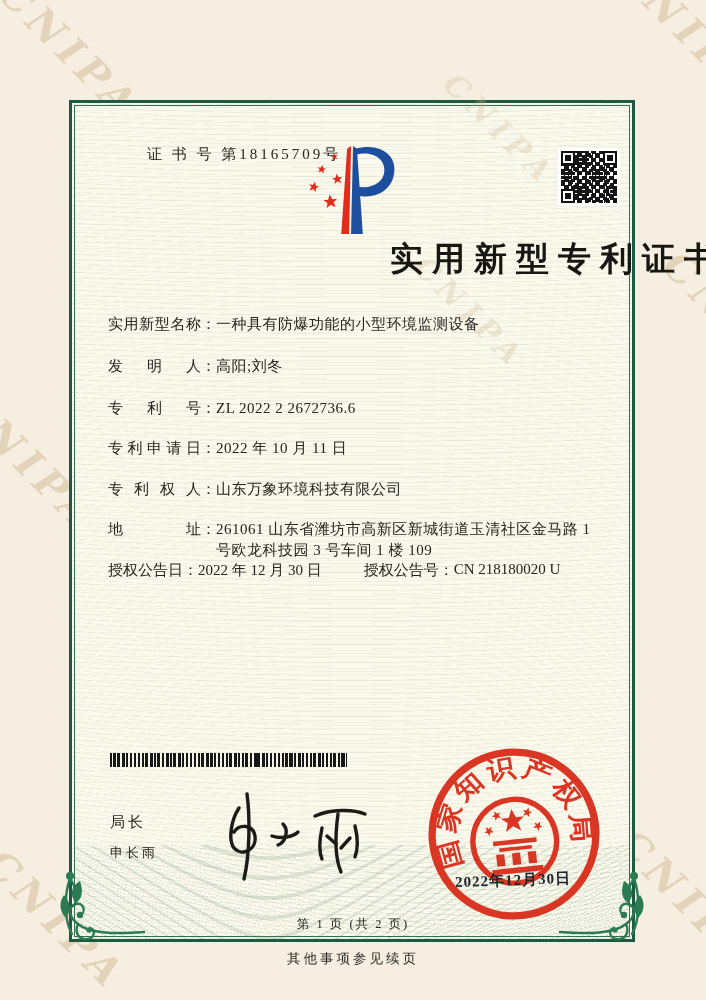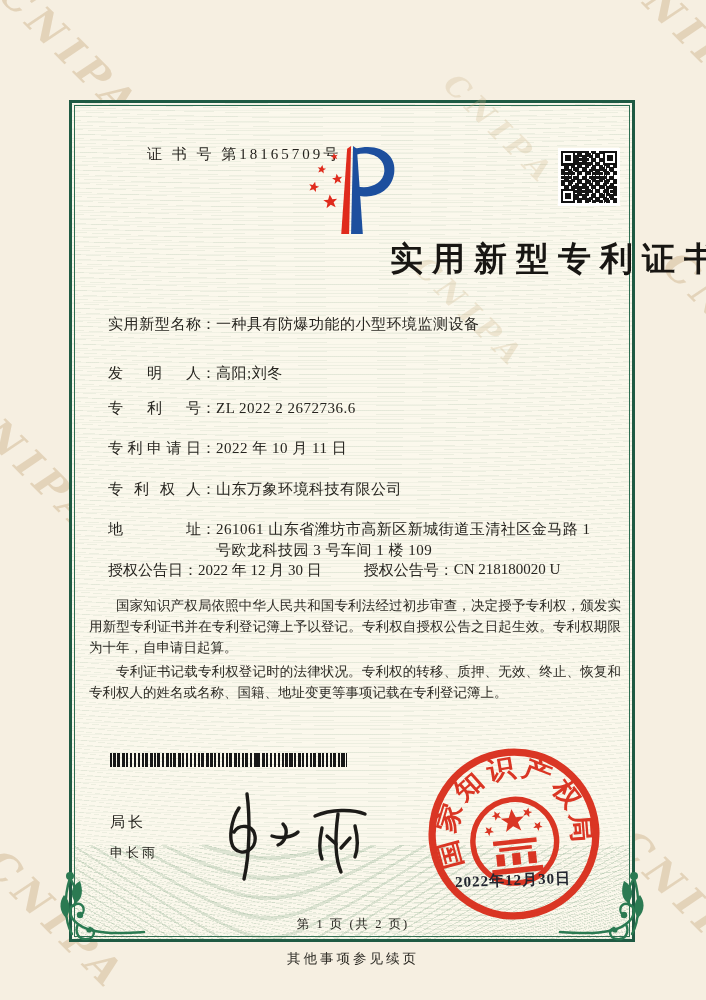--- a/index.html
+++ b/index.html
@@ -52,21 +52,21 @@
   .finder.tl{left:3px;top:3px;} .finder.tr{right:3px;top:3px;} .finder.bl{left:3px;bottom:3px;}
   .title{
     position:absolute;z-index:3;left:0;top:237px;width:706px;text-align:right;
     font-size:33px;font-weight:700;letter-spacing:9px;color:#181613;padding-left:20px;
   }
   
   .frow{position:absolute;z-index:3;left:108px;width:486px;font-size:15px;line-height:21px;display:flex;}
   .flabel{flex:0 0 auto;display:inline-block;width:6.2em;text-align:justify;text-align-last:justify;}
   .fcolon{flex:0 0 auto;}
   .fvalue{flex:1;letter-spacing:0.5px;}
-  .f1{top:314px;font-family:Liberation Serif, serif;} .f2{top:356px;margin-top:7px;} .f3{top:398px;} .f4{top:438px;} .f5{top:479px;} .f6{top:519px;}
+  .f1{top:314px;font-family:Liberation Serif, serif;} .f2{top:356px;} .f3{top:398px;} .f4{top:438px;} .f5{top:479px;} .f6{top:519px;}
   .grant{position:absolute;z-index:3;left:108px;top:561px;width:500px;font-size:15px;display:flex;}
   .grant .gap{width:42px;}
   
   .body-text{
     position:absolute;z-index:3;left:89px;top:595px;width:532px;
     font-size:13.5px;line-height:21px;text-align:justify;color:#2c2a24;
   }
   .body-text p{margin:0 0 3px 0;text-indent:2em;}
   
   .barcode{
@@ -180,24 +180,20 @@
   <div class="grant">
     <span>授权公告日</span>
       <span>：</span>
     <span>2022 年 12 月 30 日</span>
     <span class="gap"></span>
     <span>授权公告号</span>
       <span>：</span>
     <span>CN 218180020 U</span>
   </div>
 
-  <div class="body-text">
-    <p>国家知识产权局依照中华人民共和国专利法经过初步审查，决定授予专利权，颁发实用新型专利证书并在专利登记簿上予以登记。专利权自授权公告之日起生效。专利权期限为十年，自申请日起算。</p>
-    <p>专利证书记载专利权登记时的法律状况。专利权的转移、质押、无效、终止、恢复和专利权人的姓名或名称、国籍、地址变更等事项记载在专利登记簿上。</p>
-  </div>
 
   <div class="barcode"></div>
 
   <div class="sig-title">局长</div>
   <div class="sig-name">申长雨</div>
   <div class="signature">
     <svg viewBox="0 0 178 98" width="178" height="98" xmlns="http://www.w3.org/2000/svg">
       <g fill="none" stroke="#1c1b18" stroke-width="3.4" stroke-linecap="round" stroke-linejoin="round">
         <path d="M36,22 C28,34 25,54 31,62 C39,71 54,64 52,50 C50,38 36,38 31,46"></path>
         <path d="M44,8 C47,30 47,68 41,93"></path>

